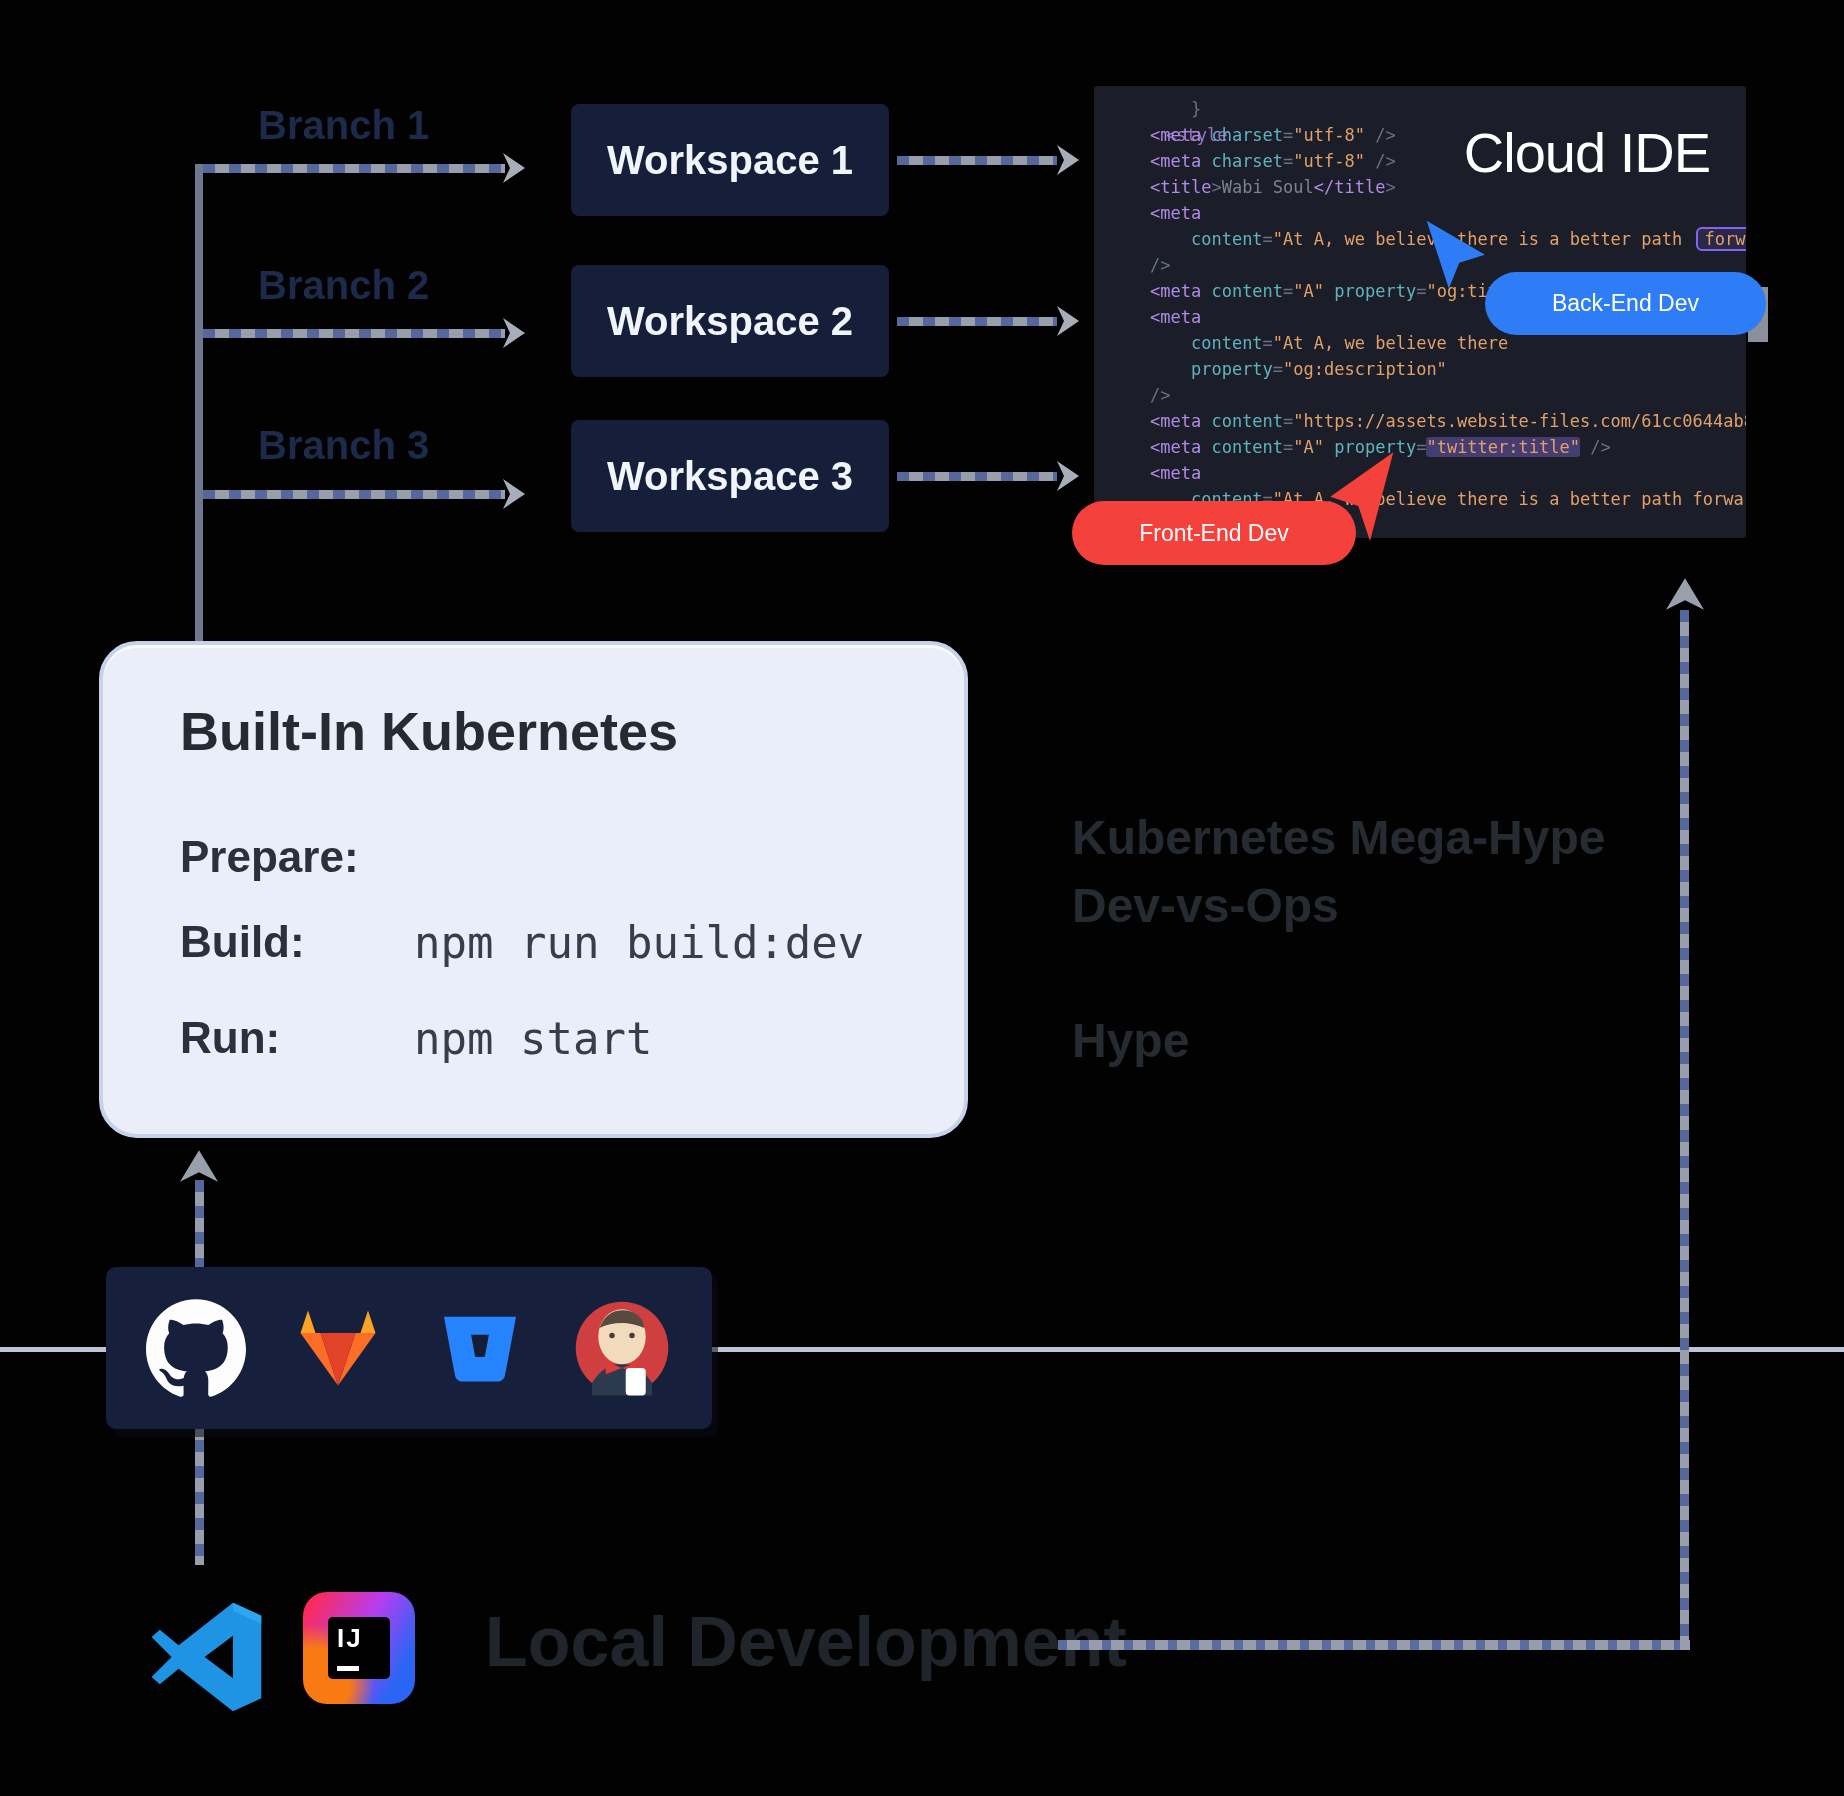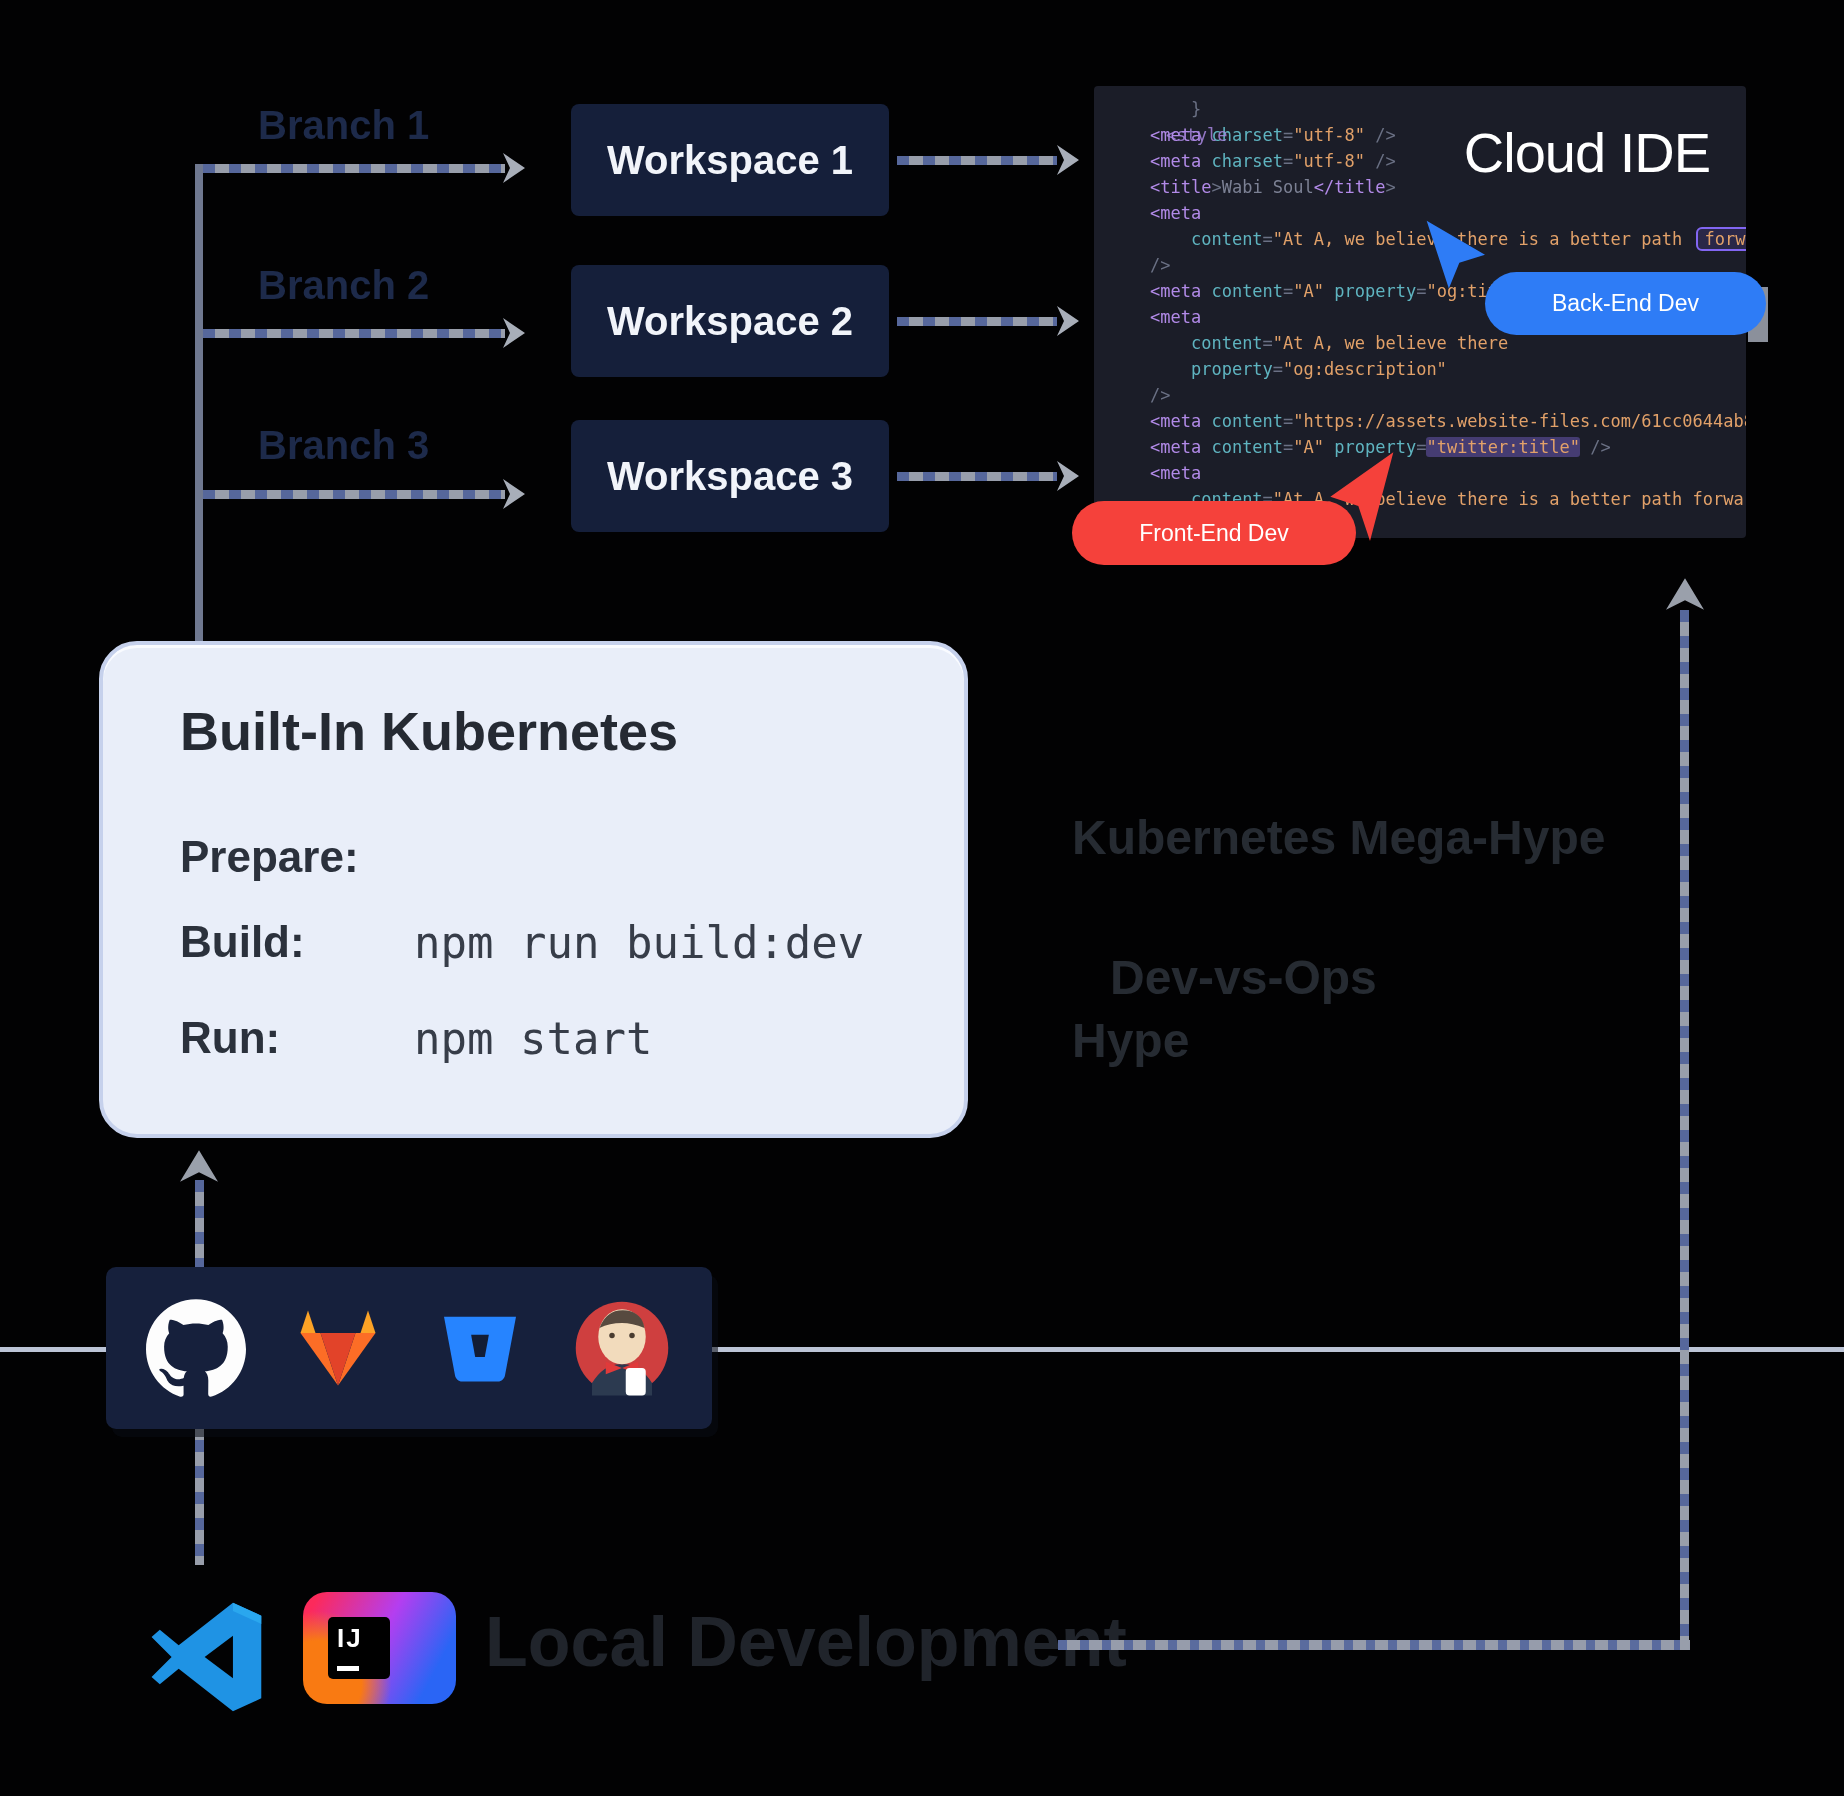--- a/index.html
+++ b/index.html
@@ -60,21 +60,21 @@
   
   .bar{left:106px;top:1267px;width:606px;height:162px;background:#16203c;border-radius:10px;
        display:flex;align-items:center;justify-content:space-evenly;z-index:3;box-shadow:6px 8px 0 rgba(10,12,20,.55);}
   .logo{width:104px;height:104px;display:flex;align-items:center;justify-content:center;}
 
   
   .vscode{left:148px;top:1598px;z-index:3;}
   .idea{left:303px;top:1592px;width:112px;height:112px;border-radius:24px;z-index:3;
         background-image:radial-gradient(circle at 10% 82%,#f97a12 0 26%,rgba(249,122,18,0) 44%),
                          linear-gradient(118deg,#fc2a5b 8%,#b43ef0 48%,#2a65f5 82%);
-        position:absolute;padding-left:41px;}
+        position:absolute;}
   .idea-inner{position:absolute;left:25px;top:25px;width:62px;height:62px;background:#000;border-radius:5px;}
   .idea-ij{position:absolute;left:9px;top:6px;color:#fff;font-size:26px;font-weight:bold;
            font-family:"Liberation Sans",sans-serif;letter-spacing:2px;}
   .idea-bar{position:absolute;left:9px;bottom:8px;width:22px;height:5px;background:#fff;}
   .localdev{left:485px;top:1602px;font-size:70px;font-weight:bold;color:#20242b;z-index:2;}
 </style>
 </head>
 <body>
 
 <div class="stage">
@@ -138,21 +138,21 @@
   </div>
 
   <svg class="abs cursor" style="left:1328px;top:450px;" width="70" height="98" viewBox="0 0 60 84">
     <path d="M56,2 L36,78 L26,48 L2,40 Z" fill="#f5413b"></path>
   </svg>
   <div class="abs badge badge-red" style="left:1072px;top:501px;width:284px;height:64px;">
     <span>Front-End Dev</span>
   </div>
 
   <div class="abs buzz" style="top:810px;">Kubernetes Mega-Hype</div>
-  <div class="abs buzz" style="top:950px;margin-left:38px;">Dev-vs-Ops</div>
+  <div class="abs buzz" style="top:878px;">Dev-vs-Ops</div>
   <div class="abs buzz" style="top:1013px;">Hype</div>
 
   <div class="abs card"></div>
   <div class="abs card-title">Built-In Kubernetes</div>
   <div class="abs pl-label" style="top:820px;margin-top:12px;">Prepare:</div>
   <div class="abs pl-label" style="top:917px;">Build:</div>
   <div class="abs pl-cmd" style="top:917px;">npm run build:dev</div>
   <div class="abs pl-label" style="top:1013px;">Run:</div>
   <div class="abs pl-cmd" style="top:1013px;">npm start</div>
 

